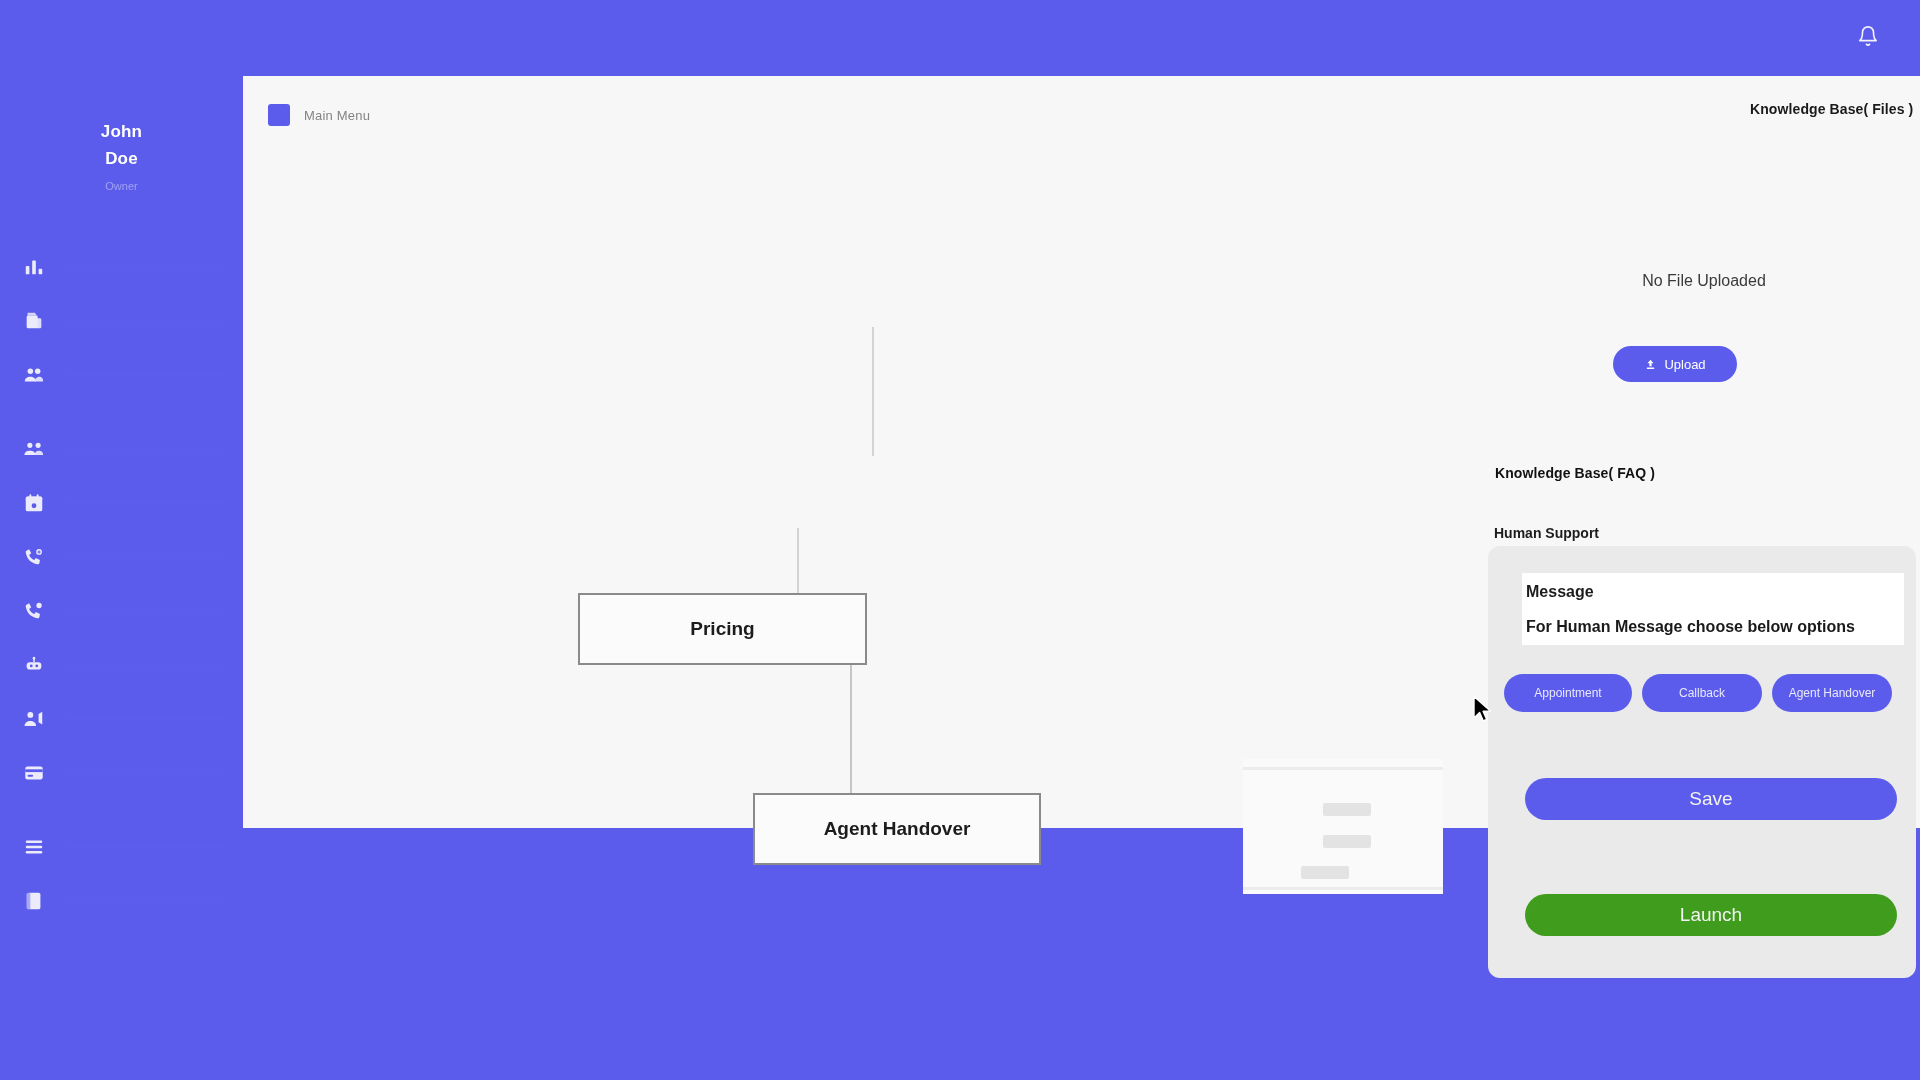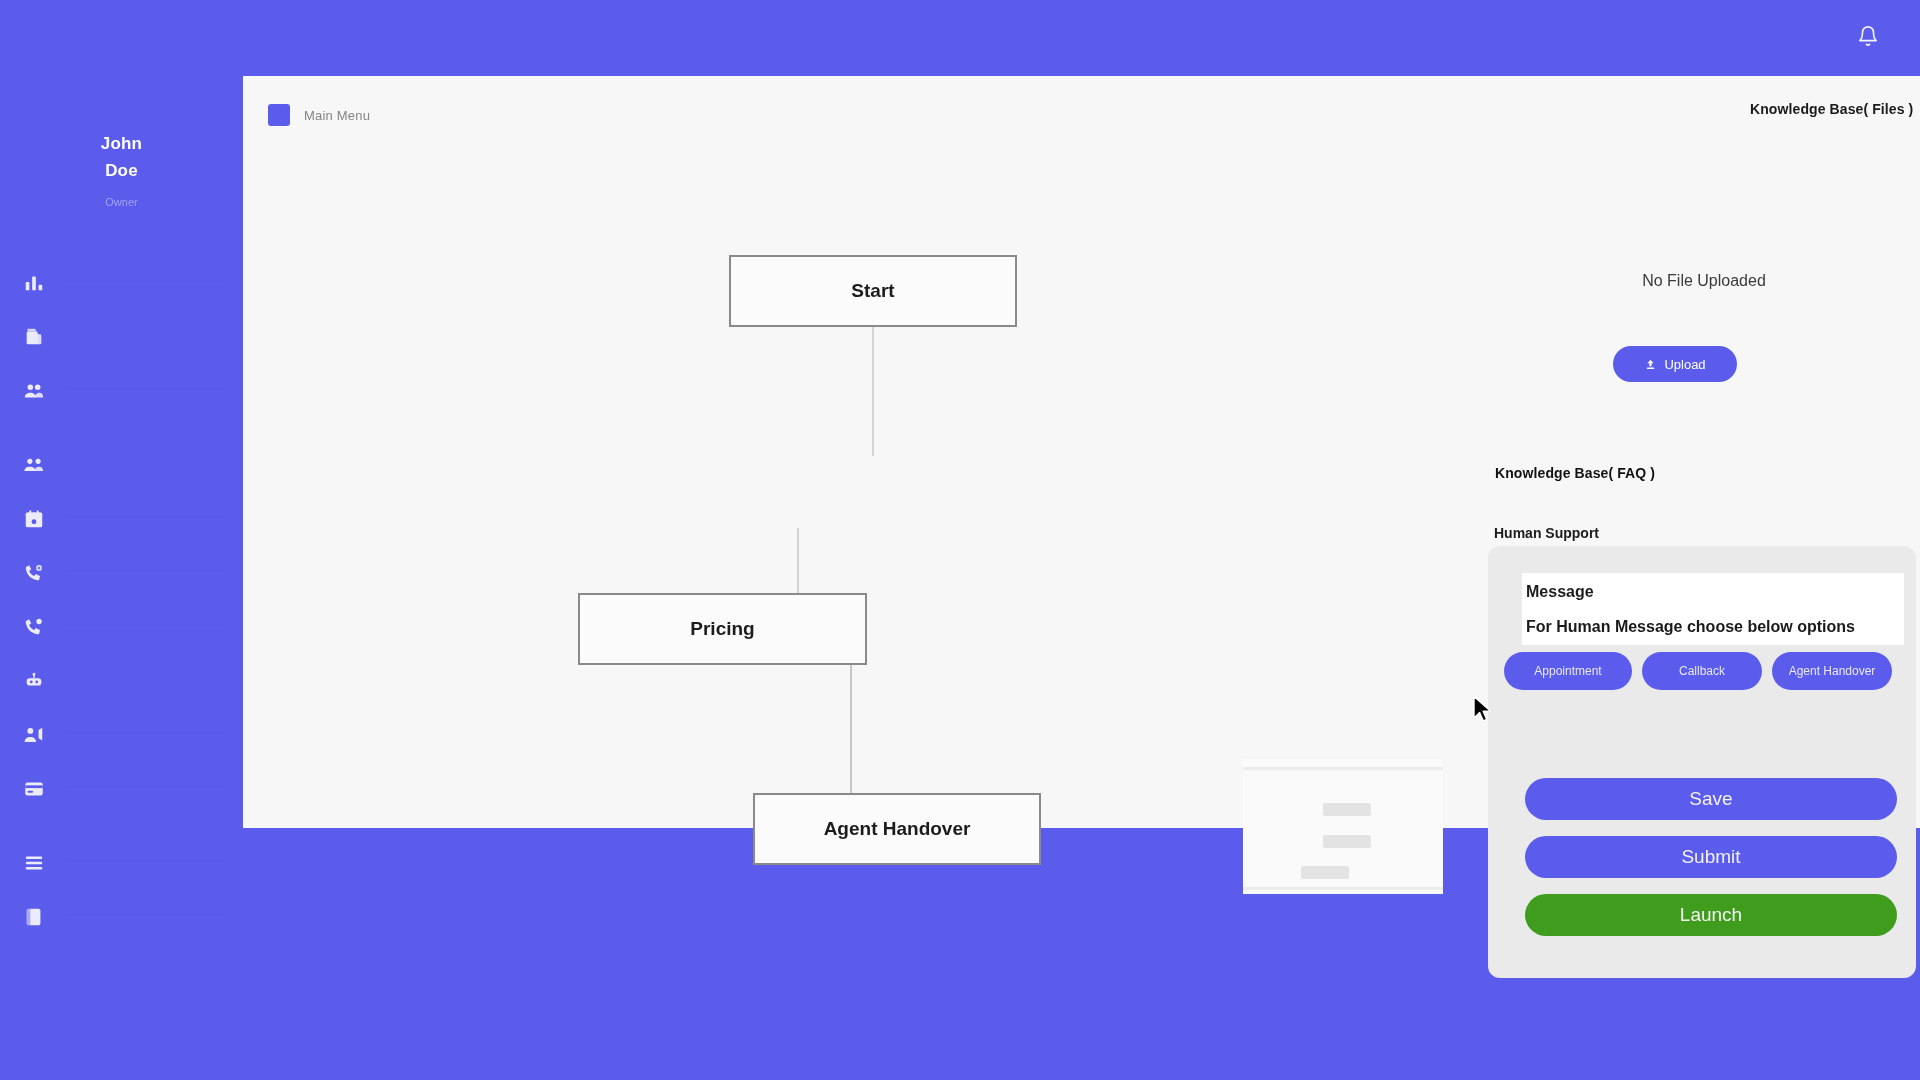--- a/index.html
+++ b/index.html
@@ -41,21 +41,21 @@
     padding-top: 118px;
   }
   .profile { text-align: center; padding: 0 20px; }
   .profile-name {
     color: #ffffff;
     font-size: 17px;
     font-weight: 700;
     line-height: 27px;
     letter-spacing: .2px;
     width: 74px;
-    margin: 12px auto;
+    margin: 0 auto;
   }
   .profile-role {
     margin-top: 8px;
     color: #c9caf7;
     font-size: 11px;
     font-weight: 400;
     opacity: .62;
   }
   .nav { margin-top: 48px; }
   .nav-item {
@@ -207,21 +207,21 @@
     color: #1c1c1c; font-size: 16px; font-weight: 600;
     line-height: 26px;
   }
   .msg-text {
     margin-top: 12px;
     color: #1a1a1a; font-size: 16px; font-weight: 600;
     line-height: 20px;
     white-space: nowrap;
   }
   .option-row {
-    position: absolute; left: 16px; top: 106px;
+    position: absolute; left: 16px; top: 128px;
     width: 400px;
     display: flex; gap: 10px; 
   }
   .opt-pill {
     background: #5b5cec;
     border: none;
     border-radius: 22px;
     color: #e8e8fb;
     font-family: "Liberation Sans", sans-serif;
     font-size: 12px;
@@ -430,23 +430,20 @@
       <span class="main-menu-label">Main Menu</span>
     </div>
 
     <div class="flow">
       <svg width="1300" height="1004">
         <line x1="630" y1="251" x2="630" y2="380" stroke="#d3d3d3" stroke-width="2"></line>
         <line x1="555" y1="452" x2="555" y2="517" stroke="#d3d3d3" stroke-width="2"></line>
         <line x1="608" y1="589" x2="608" y2="717" stroke="#c6c6c6" stroke-width="2"></line>
       </svg>
 
-      <div class="node" id="node-start">
-        <span>Start</span>
-      </div>
       <div class="node" id="node-pricing">
         <span>Pricing</span>
       </div>
       <div class="node" id="node-handover">
         <span>Agent Handover</span>
       </div>
     </div>
 
     <div class="skeleton">
       <div class="skeleton-top"></div>
@@ -482,21 +479,20 @@
           <div class="msg-text">For Human Message choose below options</div>
         </div>
 
         <div class="option-row">
           <button class="opt-pill w1">Appointment</button>
           <button class="opt-pill w2">Callback</button>
           <button class="opt-pill w3">Agent Handover</button>
         </div>
 
         <button class="action-btn" id="btn-save">Save</button>
-        <button class="action-btn" id="btn-submit">Submit</button>
         <button class="action-btn" id="btn-launch">Launch</button>
 
       </div>
     </div>
 
   </div>
 
   <div class="cursor">
     <svg width="22" height="30" viewBox="0 0 22 30">
       <path d="M2 1.5 2 23 7.6 17.6 11.2 25.8 14.6 24.3 11.1 16.3 18.4 16z" fill="#000000" stroke="#ffffff" stroke-width="1.4" stroke-linejoin="round"></path>

